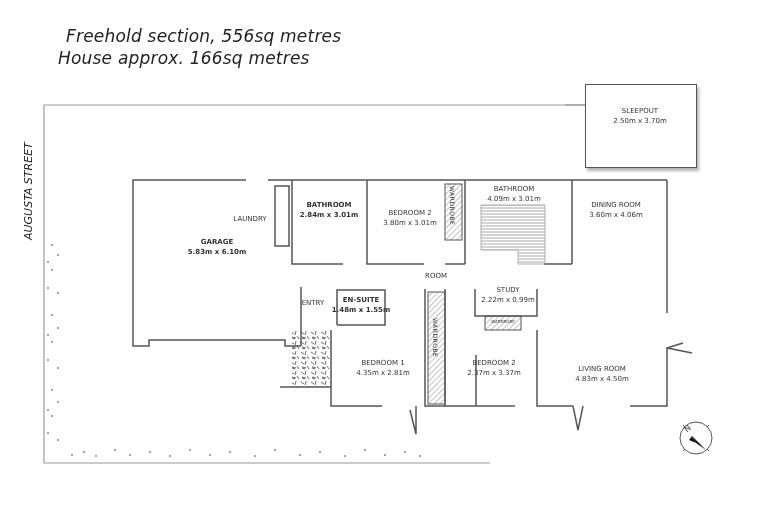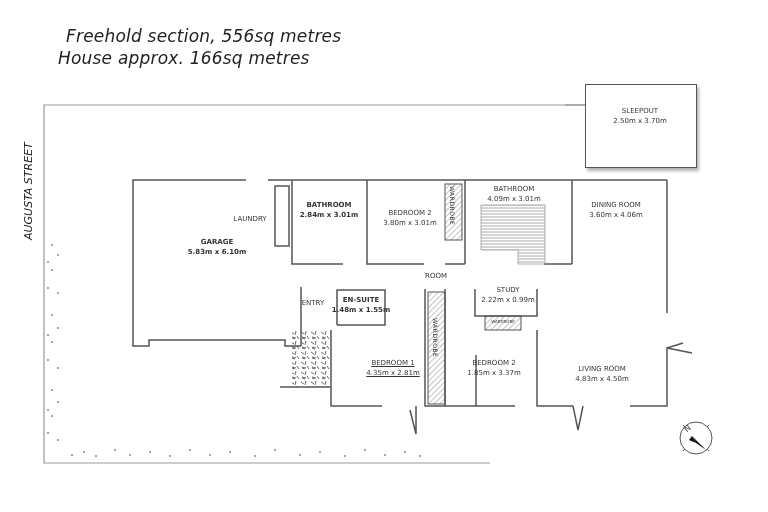--- a/index.html
+++ b/index.html
@@ -153,21 +153,21 @@
 <div class="lbl" style="left:616px;top:200px;"><span>DINING ROOM</span><br><span>3.60m x 4.06m</span></div>
 
 <div class="lbl" style="left:436px;top:271px;">ROOM</div>
 
 <div class="lbl" style="left:313px;top:298px;">ENTRY</div>
 
 <div class="lbl" style="left:361px;top:295px;font-weight:bold;"><span>EN-SUITE</span><br><span>1.48m x 1.55m</span></div>
 
 <div class="lbl" style="left:508px;top:285px;"><span>STUDY</span><br><span>2.22m x 0.99m</span></div>
 
-<div class="lbl" style="left:393px;top:358px;text-decoration:underline;"><span>BEDROOM 1</span><br><span>4.35m x 2.81m</span></div>
+<div class="lbl" style="left:383px;top:358px;"><span>BEDROOM 1</span><br><span>4.35m x 2.81m</span></div>
 
-<div class="lbl" style="left:494px;top:358px;"><span>BEDROOM 2</span><br><span>1.85m x 3.37m</span></div>
+<div class="lbl" style="left:494px;top:358px;"><span>BEDROOM 2</span><br><span>2.37m x 3.37m</span></div>
 
 <div class="lbl" style="left:602px;top:358px;margin-top:6px;"><span>LIVING ROOM</span><br><span>4.83m x 4.50m</span></div>
 
 <div class="vert" style="left:449px;top:186px;font-size:6px;">WARDROBE</div>
 <div class="vert" style="left:432px;top:318px;font-size:6px;">WARDROBE</div>
 <div class="lbl" style="left:503px;top:319px;font-size:4px;line-height:6px;">WARDROBE</div>
 
 </body></html>

